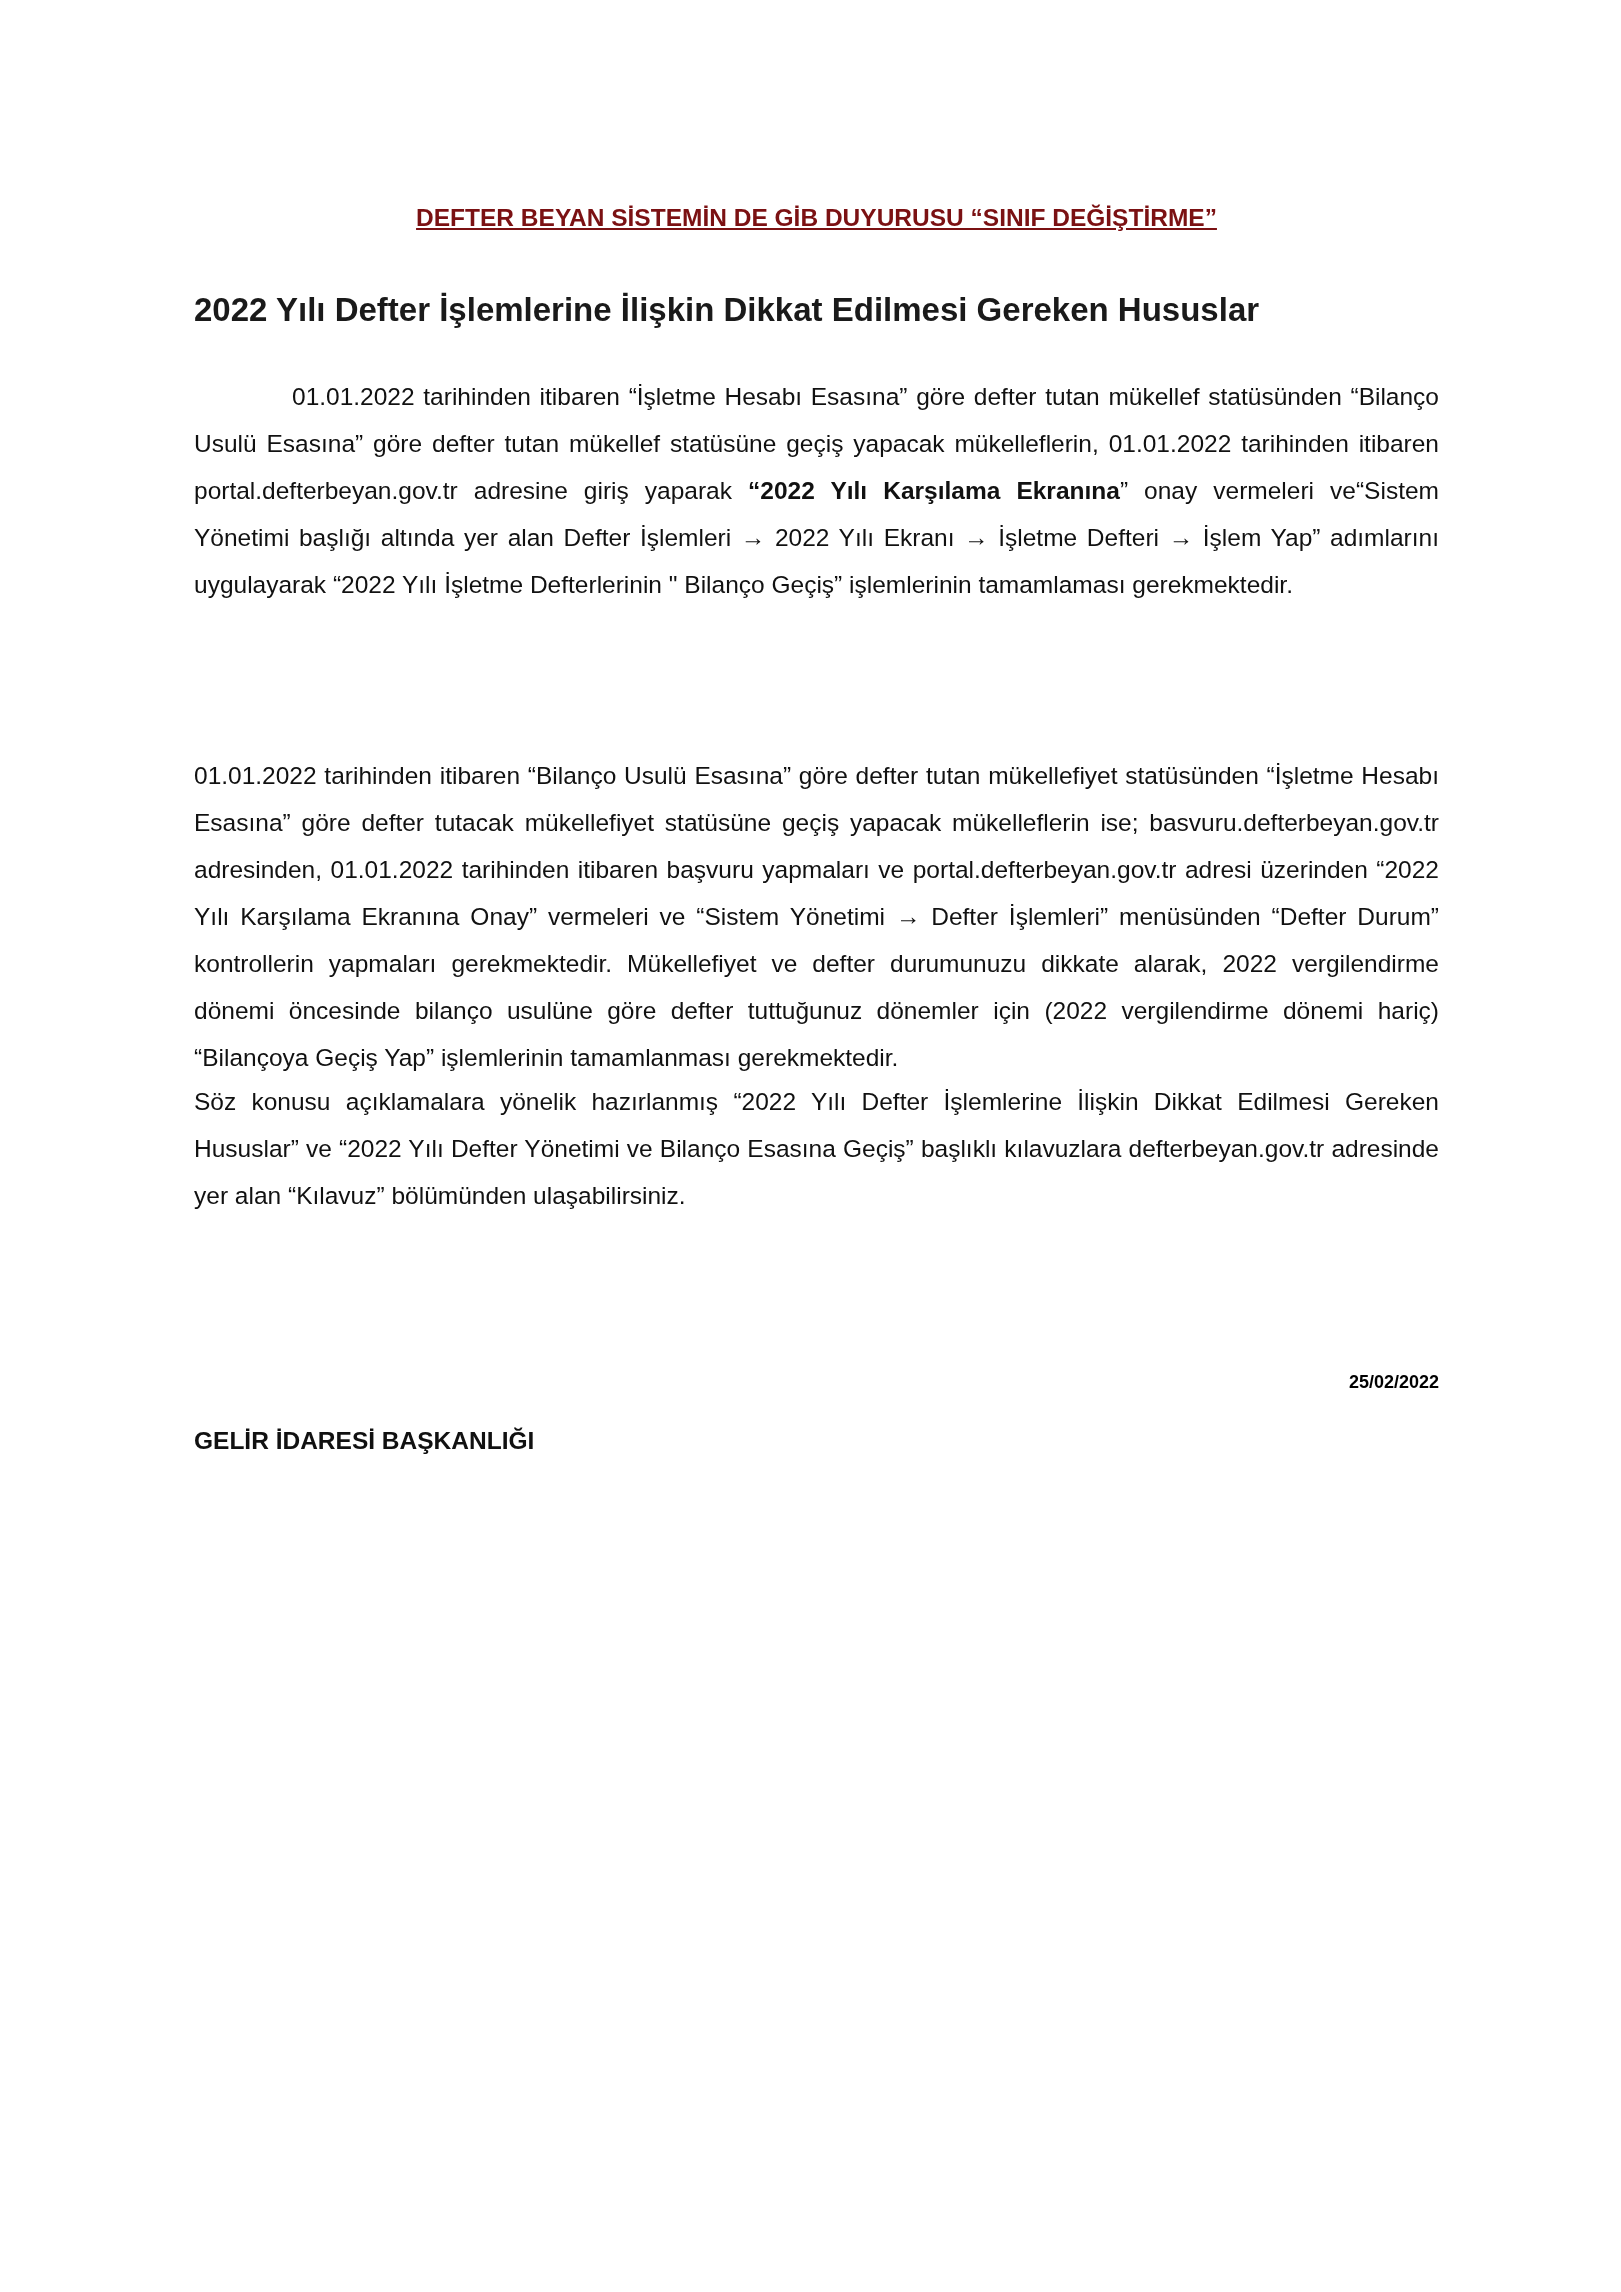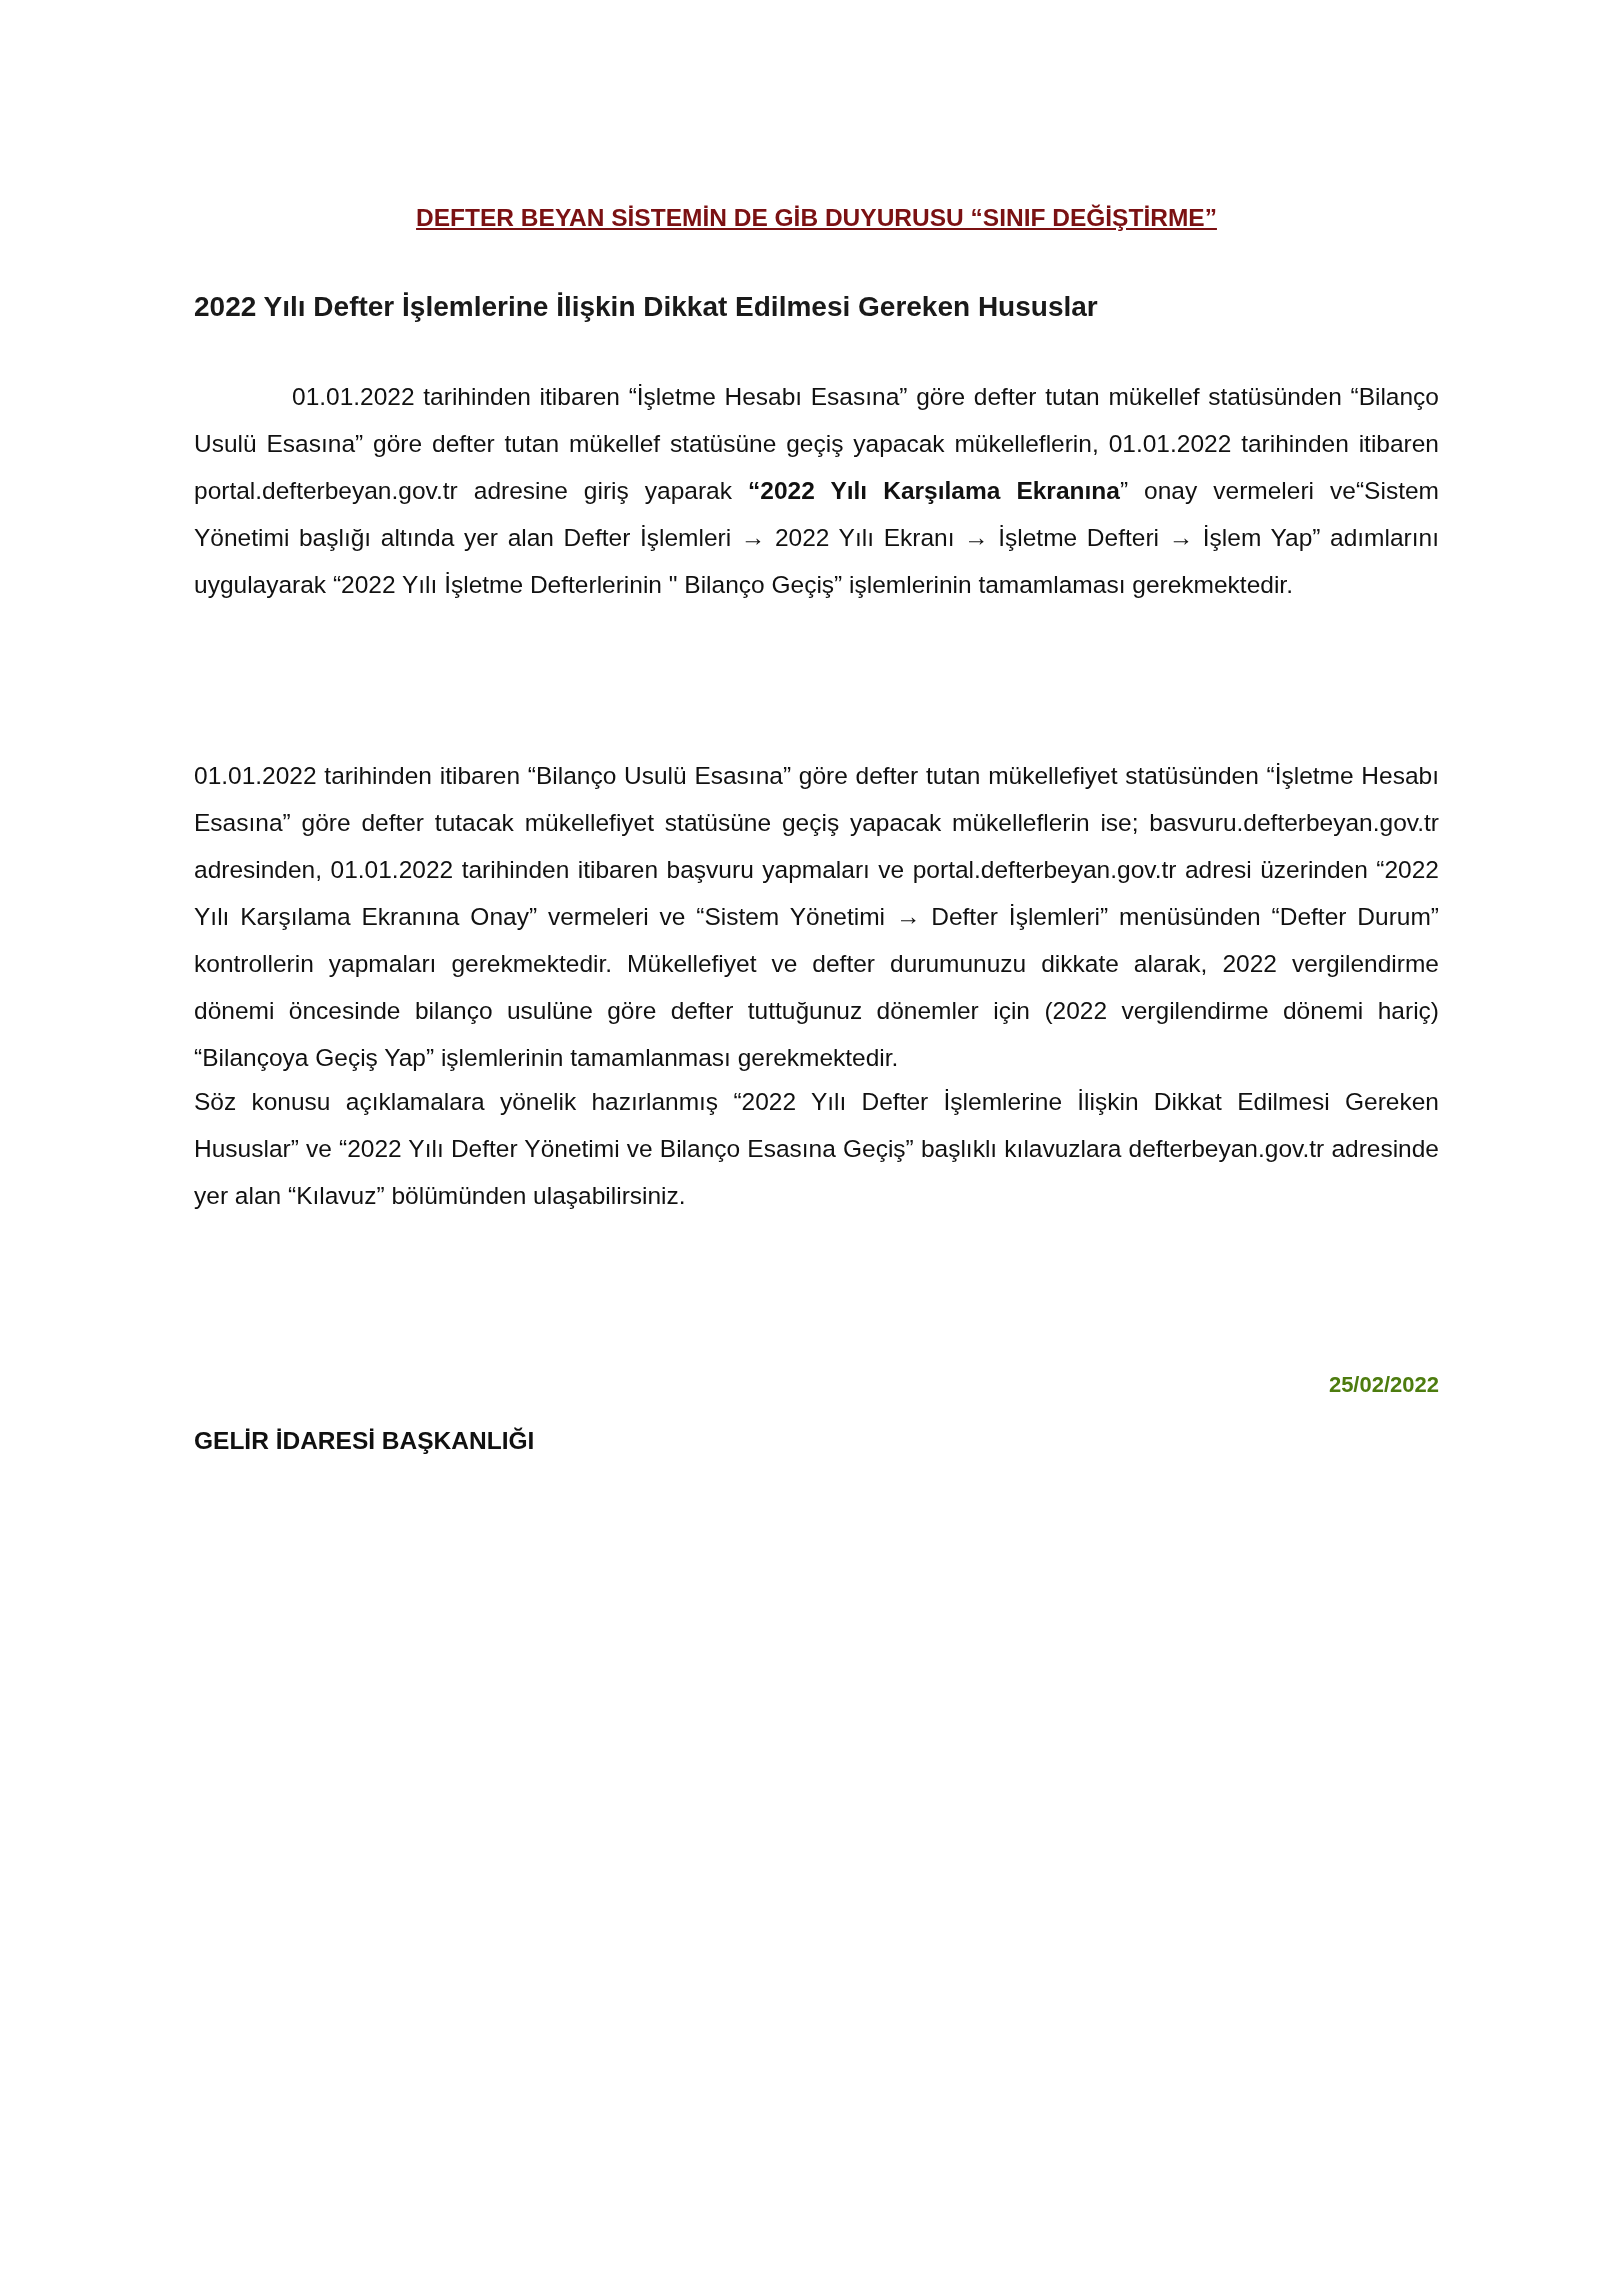--- a/index.html
+++ b/index.html
@@ -1,27 +1,27 @@
 <!DOCTYPE html>
 <html><head>
   <meta charset="utf-8">
   <style>
     html, body { margin: 0; padding: 0; background: #ffffff; }
     body { width: 1621px; height: 2293px; position: relative; overflow: hidden;
            font-family: "Liberation Sans", "DejaVu Sans", sans-serif; color: #111111; }
     .page { position: absolute; left: 194px; top: 0; width: 1245px; }
     .title { position: absolute; left: 0; top: 204px; width: 1245px; text-align: center;
              font-weight: bold; font-size: 24.5px; color: #7b1113; letter-spacing: 0px; text-decoration: underline; }
-    .subtitle { position: absolute; left: 0; top: 291px; font-weight: bold; font-size: 28px; color: #1a1a1a; }
+    .subtitle { position: absolute; left: 0; top: 291px; font-weight: bold; font-size: 33px; color: #1a1a1a; }
     .para { position: absolute; left: 0; width: 1245px; font-size: 24.5px; line-height: 47px;
             text-align: justify; color: #111111; }
     .p1 { top: 373px; text-indent: 98px; }
     .p2 { top: 752px; }
     .p3 { top: 1078px; }
-    .date { position: absolute; right: 0; top: 1372px; font-weight: bold; font-size: 22px; color: #4d7c0f; }
+    .date { position: absolute; right: 0; top: 1372px; font-weight: bold; font-size: 18px; color: #000000; }
     .sign { position: absolute; left: 0; top: 1427px; font-weight: bold; font-size: 24.5px; color: #111; }
     b { font-weight: bold; }
   </style>
 </head>
 <body>
 
 <div class="page">
   <div class="title">DEFTER BEYAN SİSTEMİN DE GİB DUYURUSU “SINIF DEĞİŞTİRME”</div>
   <div class="subtitle">2022 Yılı Defter İşlemlerine İlişkin Dikkat Edilmesi Gereken Hususlar</div>
 

